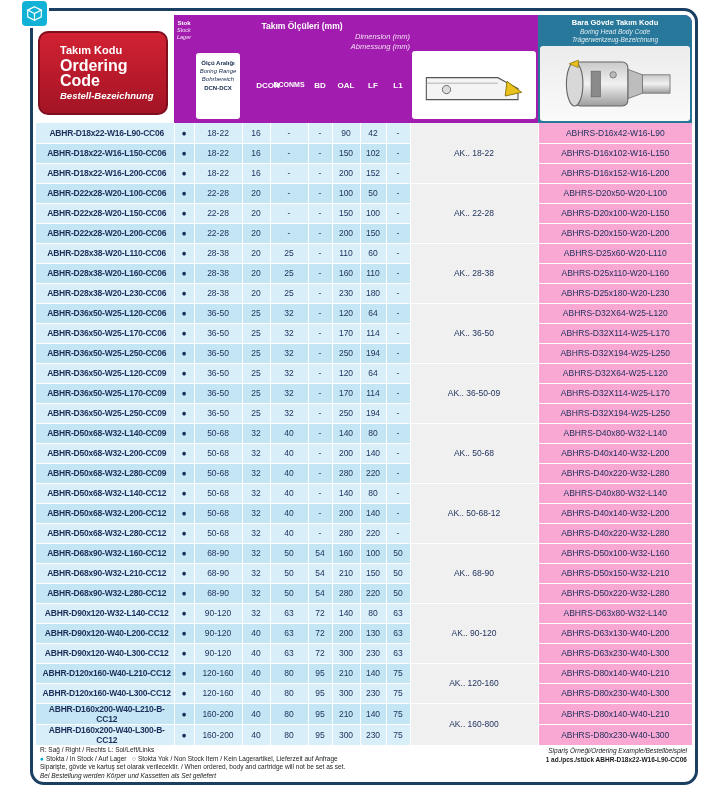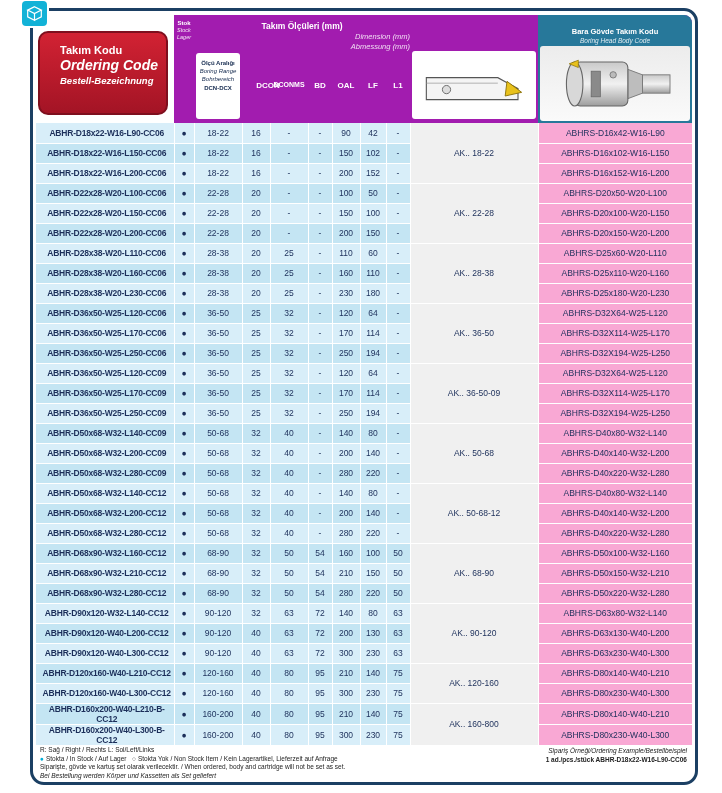--- a/index.html
+++ b/index.html
@@ -3,21 +3,21 @@
 <meta charset="utf-8">
 <style>
   html,body{margin:0;padding:0;background:#fff;}
   body{width:722px;height:793px;position:relative;font-family:"Liberation Sans",sans-serif;color:#13294e;-webkit-font-smoothing:antialiased;}
   .frame{position:absolute;left:30px;top:8px;width:668px;height:777px;border:3px solid #1b3f63;border-radius:14px;background:#fff;box-sizing:border-box;}
   .corner-icon{position:absolute;left:22px;top:1px;width:25px;height:25px;background:#12b2d7;border-radius:4px;z-index:6;display:flex;align-items:center;justify-content:center;box-shadow:0 0 0 2px #fff;}
   
   .hdr{position:absolute;left:3px;top:4px;width:656px;height:108px;}
   .redbox{position:absolute;left:2px;top:16px;width:130px;height:84px;border-radius:10px;background:linear-gradient(180deg,#d22233,#a31425);border:2px solid #7e0f1e;box-sizing:border-box;color:#fff;padding:9px 0 0 20px;}
   .redbox .r1{font-size:11px;font-weight:bold;line-height:16px;}
-  .redbox .r2{font-size:14px;font-weight:bold;font-style:italic;line-height:15px;}
+  .redbox .r2{font-size:16px;font-weight:bold;line-height:15px;}
   .redbox .r3{font-size:9.5px;font-weight:bold;font-style:italic;line-height:15px;}
   .band{position:absolute;left:138px;top:0;width:518px;height:108px;background:#a21caf;border-radius:0 8px 0 0;}
   .stokcol{position:absolute;left:0;top:4px;width:20px;text-align:center;color:#fff;}
   .stokcol .s1{font-size:6px;font-weight:bold;line-height:8px;}
   .stokcol .s2{font-size:5.5px;font-style:italic;line-height:7px;opacity:.9;}
   .dimshead{position:absolute;left:20px;top:6px;width:216px;text-align:center;color:#fff;}
   .dimshead .d1{font-size:8.5px;font-weight:bold;line-height:11px;}
   .dimshead .d2{font-size:7.5px;font-style:italic;line-height:9.5px;opacity:.85;text-align:right;}
   .rangebox{position:absolute;left:22px;top:38px;width:44px;height:66px;background:#fff;border-radius:3px;text-align:center;padding-top:6px;box-sizing:border-box;}
   .rangebox .rb1{font-size:6px;font-weight:bold;line-height:8px;color:#13294e;}
@@ -28,21 +28,21 @@
   .dc1{left:96px;width:38px;font-size:7px;}
   .dc2{left:134px;width:24px;}
   .dc3{left:158px;width:28px;}
   .dc4{left:186px;width:26px;}
   .dc5{left:212px;width:24px;}
   .carthead{position:absolute;left:236px;top:4px;width:128px;text-align:center;color:#fff;}
   .carthead .c1{font-size:8px;font-weight:bold;line-height:10px;}
   .carthead .c2{font-size:7px;font-style:italic;line-height:9px;opacity:.85;}
   .cartimg{position:absolute;left:238px;top:36px;width:124px;height:68px;background:#fff;border-radius:3px;display:flex;align-items:center;justify-content:center;}
   .bodycol{position:absolute;left:364px;top:0;width:154px;height:108px;background:#27789a;border-radius:0 8px 0 0;}
-  .bodycol .b1{font-size:7.5px;font-weight:bold;text-align:center;color:#fff;line-height:9.5px;padding-top:12px;}
+  .bodycol .b1{font-size:7.5px;font-weight:bold;text-align:center;color:#fff;line-height:9.5px;padding-top:3px;}
   .bodycol .b2{font-size:6.5px;font-style:italic;text-align:center;color:#fff;line-height:8.5px;opacity:.85;}
   .bodyimg{position:absolute;left:2px;top:31px;width:150px;height:75px;background:linear-gradient(180deg,#ececec,#fafafa);border-radius:3px;display:flex;align-items:center;justify-content:center;}
   
   table.cat{position:absolute;left:3px;top:112px;width:656px;border-collapse:collapse;table-layout:fixed;}
   table.cat td{height:20px;padding:0;box-sizing:border-box;font-size:8.5px;text-align:center;color:#1c2f5a;border-bottom:1px solid #fff;}
   tr.r-even td.blue{background:#d8eef9;}
   tr.r-odd td.blue{background:#c4e5f3;}
   td.c-code{font-weight:bold;font-size:8px;text-align:center;padding-left:4px !important;letter-spacing:-0.2px;border-right:1px solid #fff;}
   td.c-stok{color:#00aed6;font-size:8px;border-right:1px solid #fff;}
   td.c-num{border-right:1px solid #fff;}

